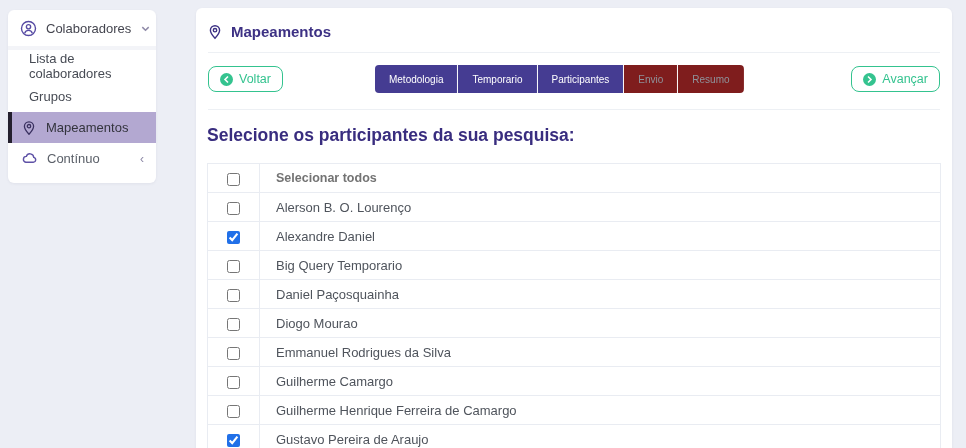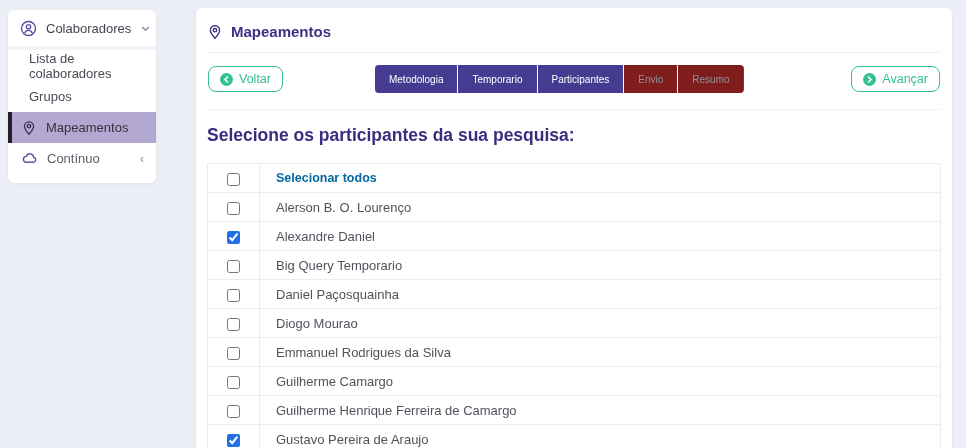--- a/index.html
+++ b/index.html
@@ -46,21 +46,21 @@
   .tab-group{position:absolute;left:50%;top:0;transform:translateX(-54%);display:flex;gap:1px;border-radius:4px;overflow:hidden;height:28px;}
   .tab{border:none;font-family:inherit;font-size:10px;padding:0 14px;cursor:pointer;white-space:nowrap;}
   .tab.enabled,.tab.active{background:var(--accent-purple);color:#fff;font-weight:500;}
   .tab.disabled{background:#7f1d1d;color:#8f939b;}
   .heading{margin:15px 12px 0 11px;font-size:17.5px;font-weight:bold;color:#392d7f;}
 
   table{border-collapse:collapse;margin:17px 8px 0 11px;width:734px;}
   th,td{border:1px solid var(--border-light);height:29px;padding:0;}
   .cb{width:52px;text-align:center;}
   .nm{padding-left:16px;color:#4f545c;}
-  th.nm{text-align:left;font-size:12.5px;color:#0369a1;font-weight:bold;}
+  th.nm{text-align:left;font-size:12.5px;color:#737373;font-weight:bold;}
   input[type=checkbox]{width:13px;height:13px;accent-color:var(--checkbox-blue);vertical-align:middle;cursor:pointer;}
 </style>
 </head>
 <body>
 
 <aside class="sidebar card">
   <div class="side-head">
     <span class="icon">
       <svg width="17" height="17" viewBox="0 0 16 16" fill="none" stroke="#564aa3" stroke-width="1.3">
         <circle cx="8" cy="8" r="6.6"></circle>

